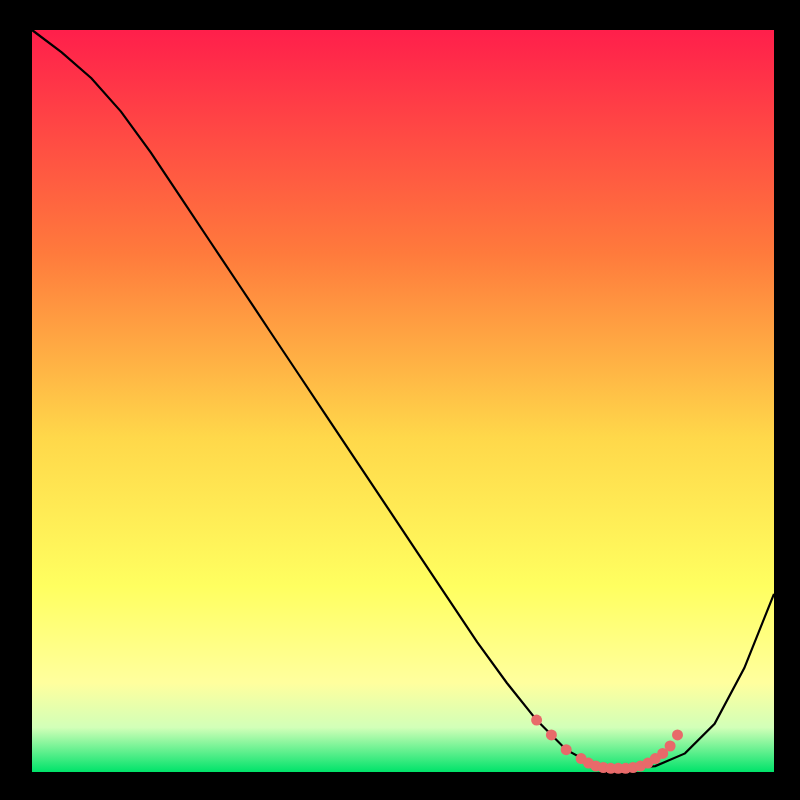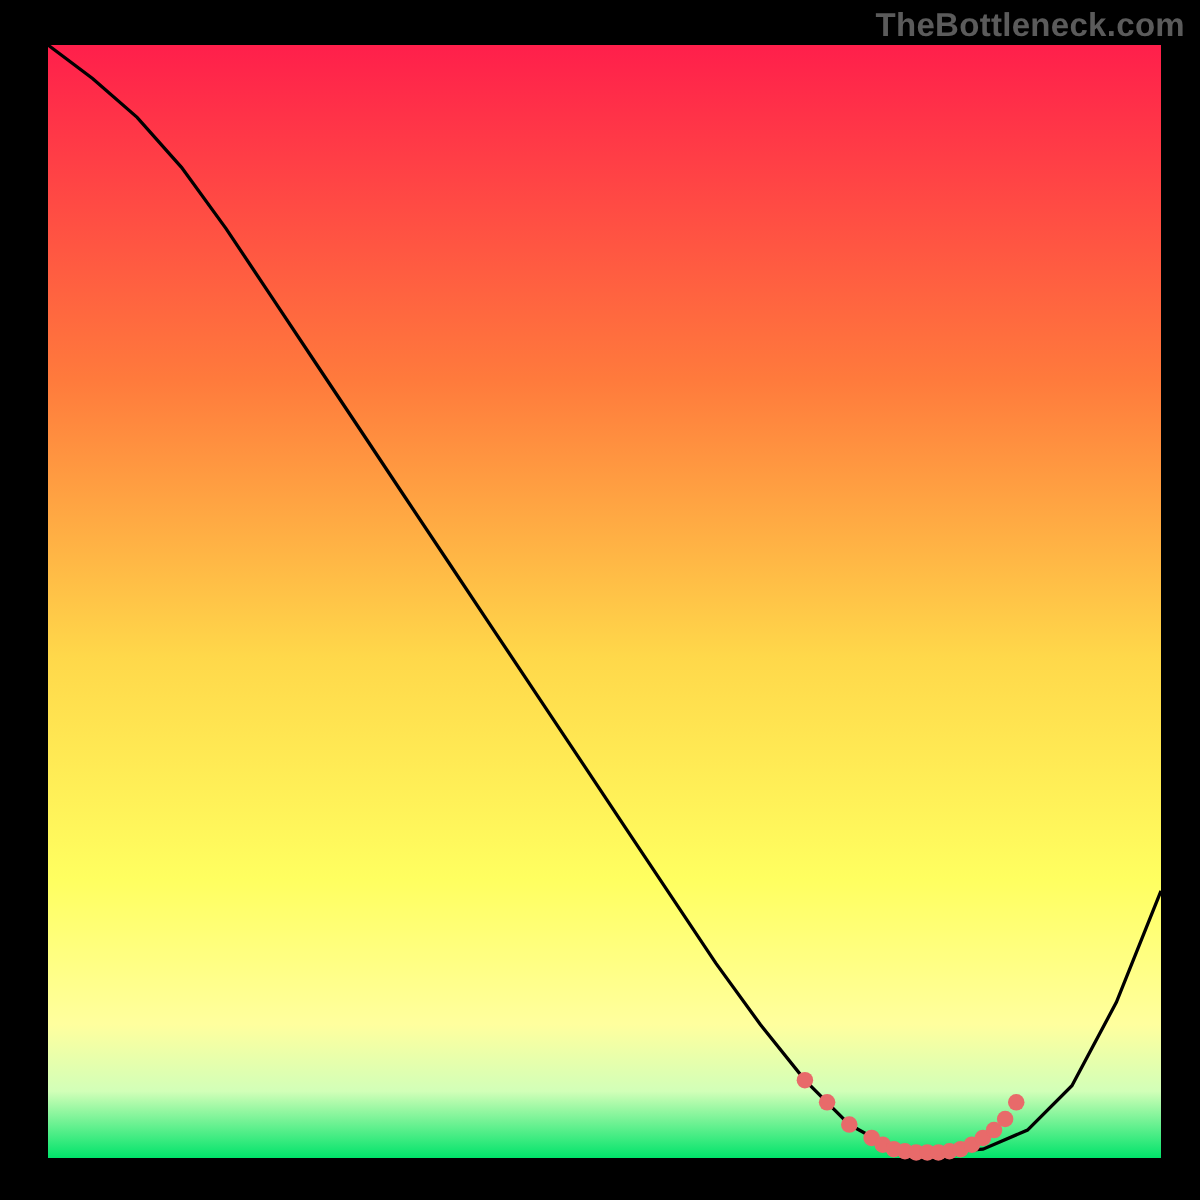--- a/index.html
+++ b/index.html
@@ -30,21 +30,20 @@
   svg {
     position: absolute;
     left: 0;
     top: 0;
   }
 </style>
 </head>
 <body>
 
 <div class="frame">
-  <div class="watermark">TheBottleneck.com</div>
 
   <svg id="chart-svg" width="800" height="800" viewBox="0 0 800 800">
     <defs>
       <linearGradient id="bg-grad" x1="0" y1="0" x2="0" y2="1">
         <stop id="g0" offset="0%" stop-color="#ff1f4b"></stop>
         <stop id="g1" offset="30%" stop-color="#ff7a3c"></stop>
         <stop id="g2" offset="55%" stop-color="#ffd84a"></stop>
         <stop id="g3" offset="75%" stop-color="#ffff60"></stop>
         <stop id="g4" offset="88%" stop-color="#ffff9e"></stop>
         <stop id="g5" offset="94%" stop-color="#d2ffb8"></stop>

